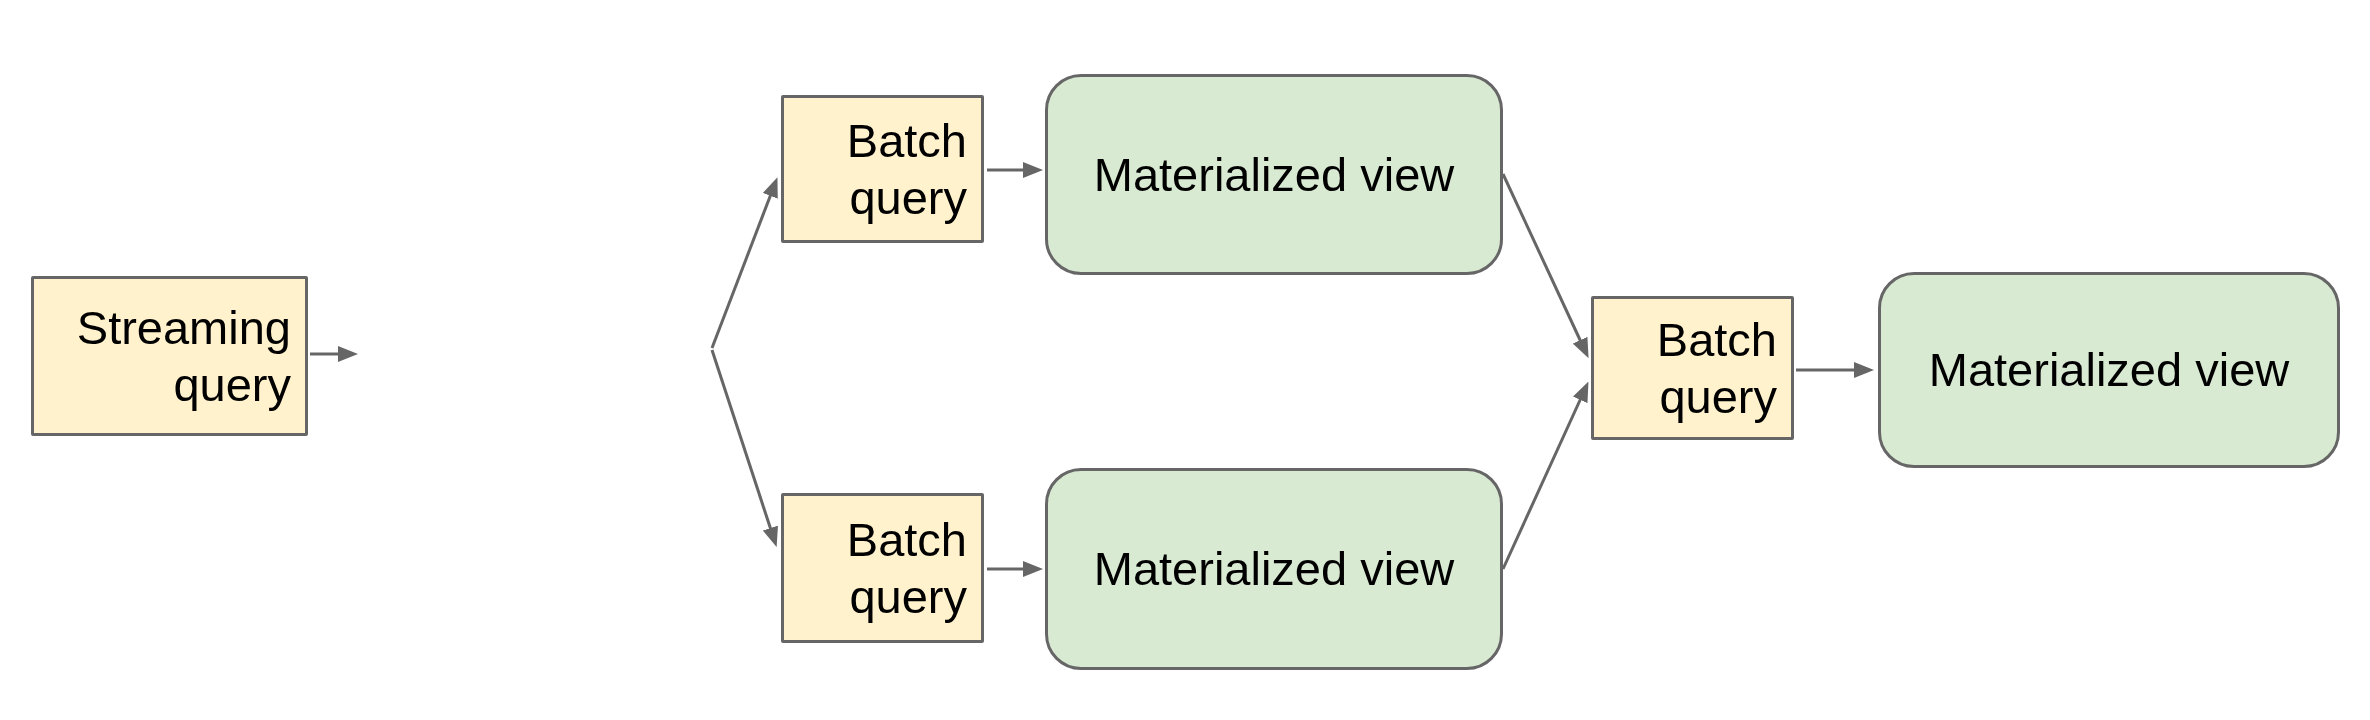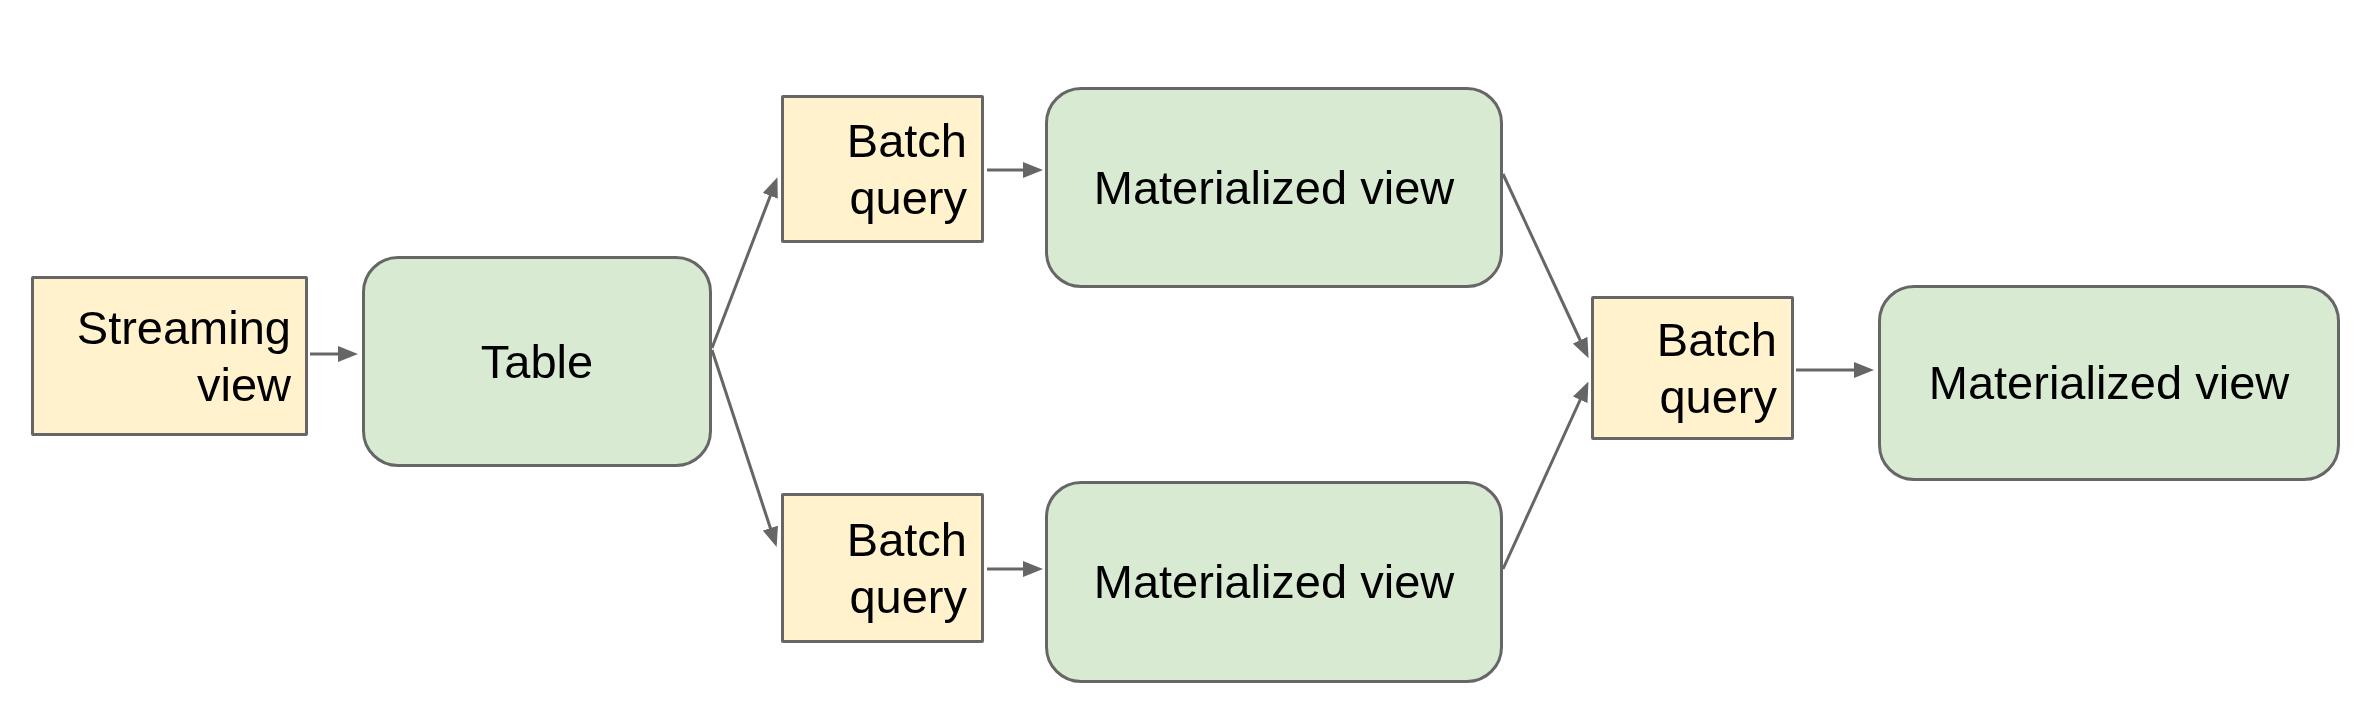--- a/index.html
+++ b/index.html
@@ -33,21 +33,20 @@
     border:3px solid var(--stroke,#666666);
   }
   .node.query{
     background:var(--query-fill,#fff2cc);
     border-radius:2px;
     text-align:right;
   }
   .node.dataset{
     background:var(--dataset-fill,#d9ead3);
     border-radius:36px;
-    margin-top:13px;
   }
   .node span{
     display:block;
     padding:0 14px;
   }
 </style>
 </head>
 <body>
 
 <div class="canvas" style="--bg: #ffffff; --query-fill: #fff2cc; --dataset-fill: #d9ead3; --stroke: #666666; --text: #000000;">
@@ -64,26 +63,23 @@
       <line x1="712" y1="350" x2="771" y2="530" marker-end="url(#ah)"></line>
       <line x1="987" y1="170" x2="1025" y2="170" marker-end="url(#ah)"></line>
       <line x1="987" y1="569" x2="1025" y2="569" marker-end="url(#ah)"></line>
       <line x1="1503" y1="174" x2="1581" y2="342" marker-end="url(#ah)"></line>
       <line x1="1503" y1="569" x2="1581" y2="398" marker-end="url(#ah)"></line>
       <line x1="1796" y1="370" x2="1856" y2="370" marker-end="url(#ah)"></line>
     </g>
   </svg>
 
   <div class="node query" style="left:31px; top:276px; width:277px; height:160px;">
-    <span>Streaming view</span>
+    <span>Streaming query</span>
   </div>
 
-  <div class="node dataset" style="left:362px; top:243px; width:350px; height:211px;">
-    <span>Table</span>
-  </div>
 
   <div class="node query" style="left:781px; top:95px; width:203px; height:148px;">
     <span>Batch query</span>
   </div>
 
   <div class="node dataset" style="left:1045px; top:74px; width:458px; height:201px;">
     <span>Materialized view</span>
   </div>
 
   <div class="node query" style="left:781px; top:493px; width:203px; height:150px;">

